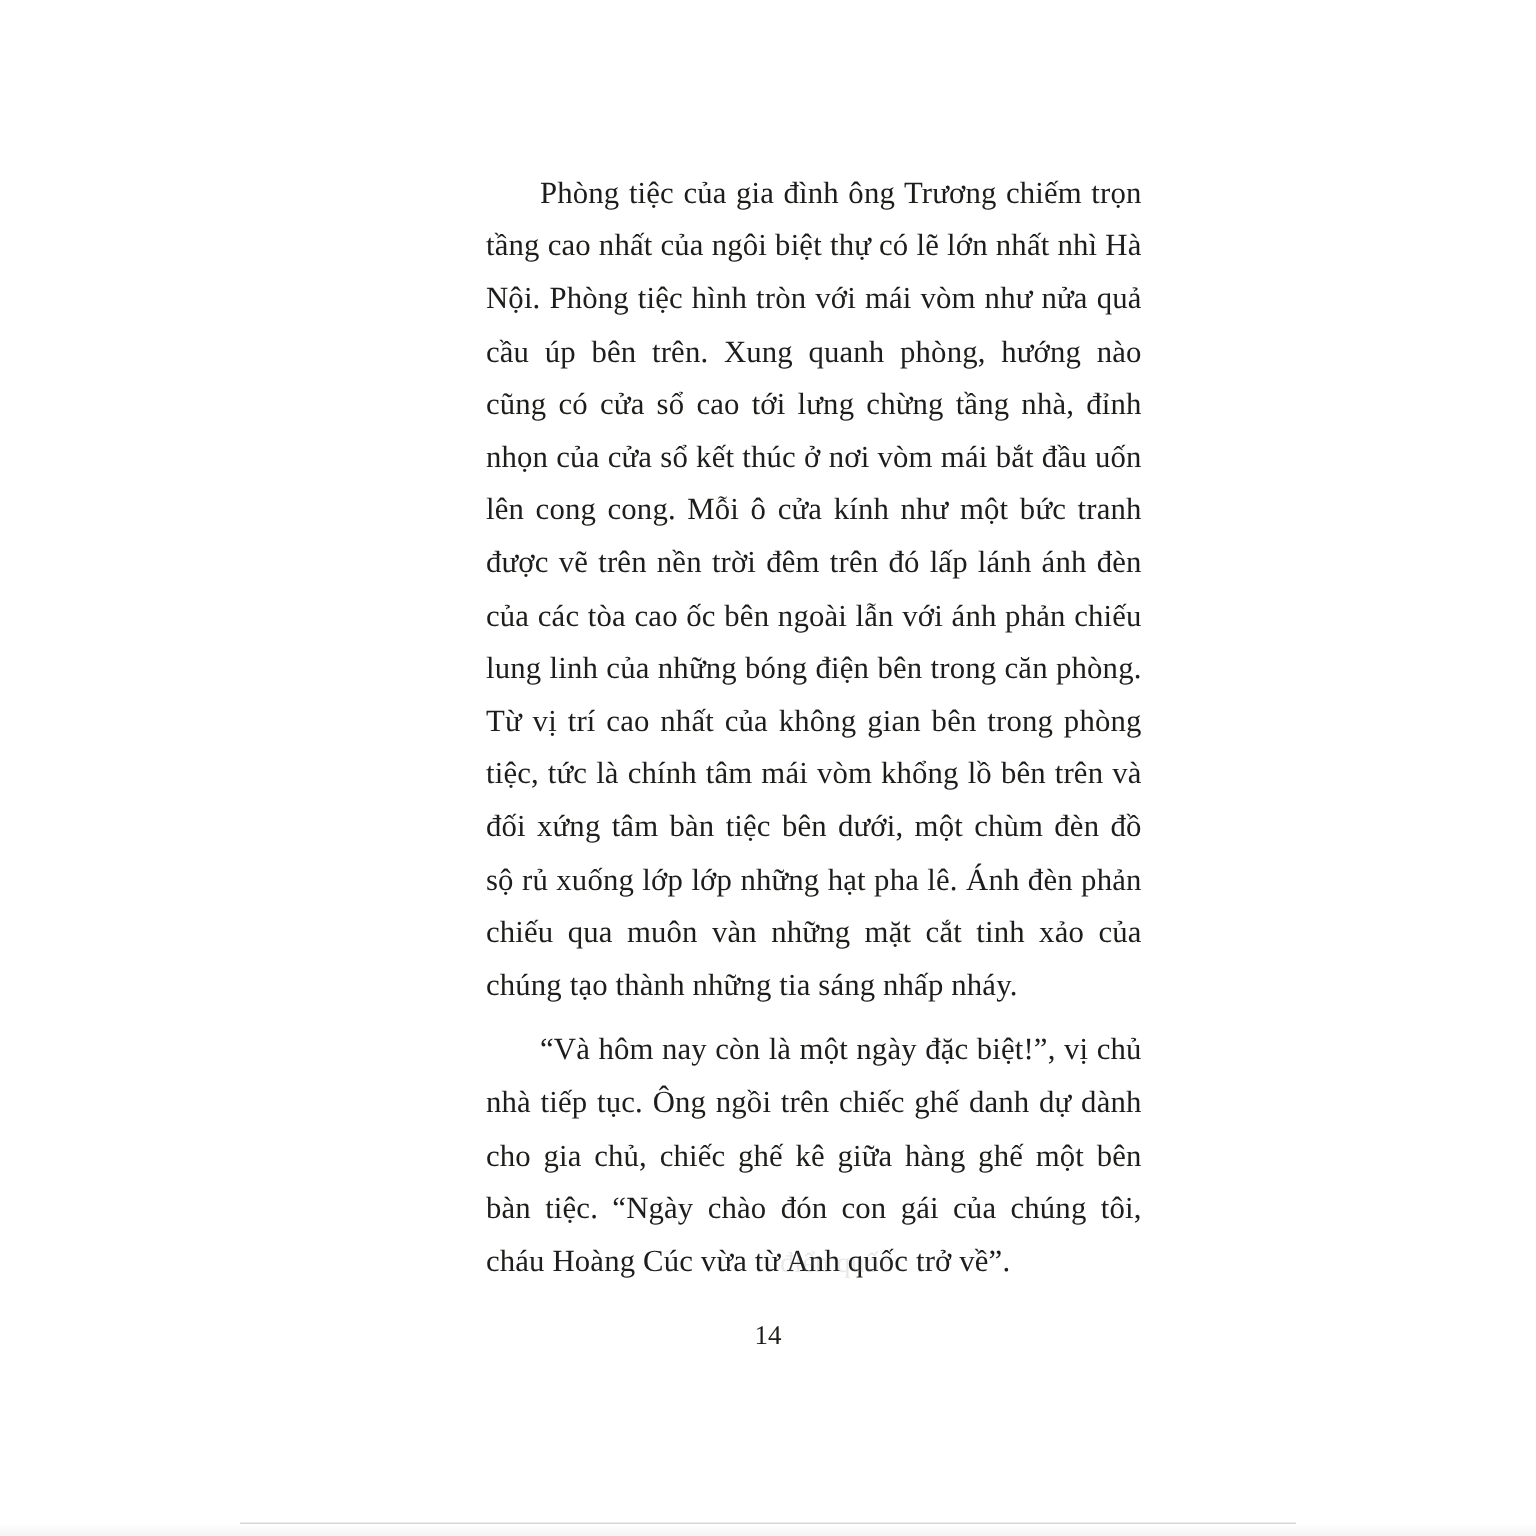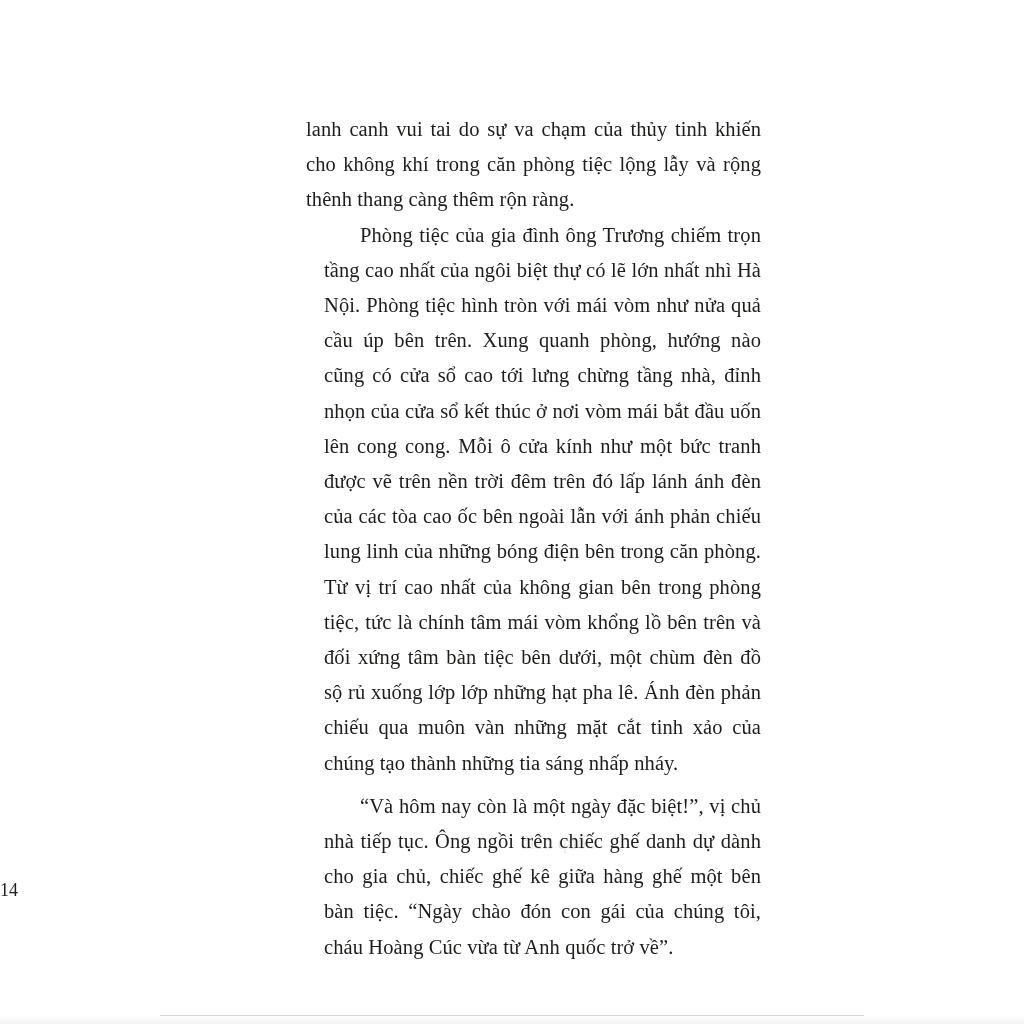--- a/index.html
+++ b/index.html
@@ -61,20 +61,21 @@
     margin-top: 0;
   }
   p.gap {
     margin-top: 8px;
   }
   .folio {
     position: absolute;
     left: 0;
     right: 0;
     top: 880px;
+    text-align: center;
     font-size: 18px;
     color: #1d1d1b;
     font-family: "Liberation Serif", serif;
   }
   
   .ghost {
     position: absolute;
     left: 520px;
     top: 826px;
     width: 260px;
@@ -85,21 +86,20 @@
     pointer-events: none;
     white-space: nowrap;
   }
 </style>
 </head>
 <body>
 
 <div class="page">
 
   <div class="text-block">
-    <p class="">lanh canh vui tai do sự va chạm của thủy tinh khiến cho không khí trong căn phòng tiệc lộng lẫy và rộng thênh thang càng thêm rộn ràng.</p>
     <p class="indent">Phòng tiệc của gia đình ông Trương chiếm trọn tầng cao nhất của ngôi biệt thự có lẽ lớn nhất nhì Hà Nội. Phòng tiệc hình tròn với mái vòm như nửa quả cầu úp bên trên. Xung quanh phòng, hướng nào cũng có cửa sổ cao tới lưng chừng tầng nhà, đỉnh nhọn của cửa sổ kết thúc ở nơi vòm mái bắt đầu uốn lên cong cong. Mỗi ô cửa kính như một bức tranh được vẽ trên nền trời đêm trên đó lấp lánh ánh đèn của các tòa cao ốc bên ngoài lẫn với ánh phản chiếu lung linh của những bóng điện bên trong căn phòng. Từ vị trí cao nhất của không gian bên trong phòng tiệc, tức là chính tâm mái vòm khổng lồ bên trên và đối xứng tâm bàn tiệc bên dưới, một chùm đèn đồ sộ rủ xuống lớp lớp những hạt pha lê. Ánh đèn phản chiếu qua muôn vàn những mặt cắt tinh xảo của chúng tạo thành những tia sáng nhấp nháy.</p>
     <p class="indent gap">“Và hôm nay còn là một ngày đặc biệt!”, vị chủ nhà tiếp tục. Ông ngồi trên chiếc ghế danh dự dành cho gia chủ, chiếc ghế kê giữa hàng ghế một bên bàn tiệc. “Ngày chào đón con gái của chúng tôi, cháu Hoàng Cúc vừa từ Anh quốc trở về”.</p>
   </div>
 
   <div class="ghost">điển quốc</div>
 
   <div class="folio">14</div>
 
   <div class="page-bottom-edge"></div>
   <div class="page-bottom-shade"></div>

